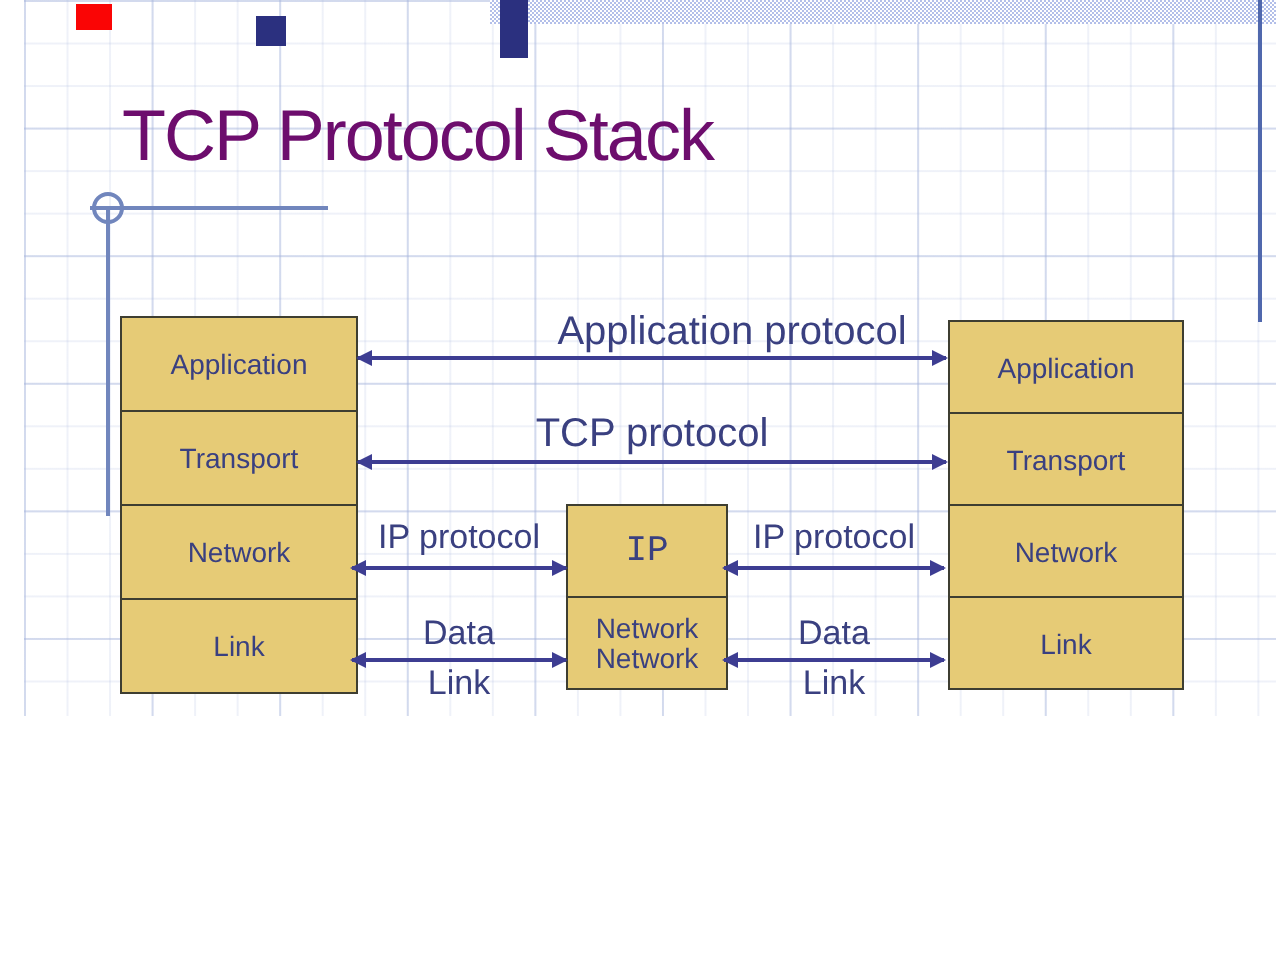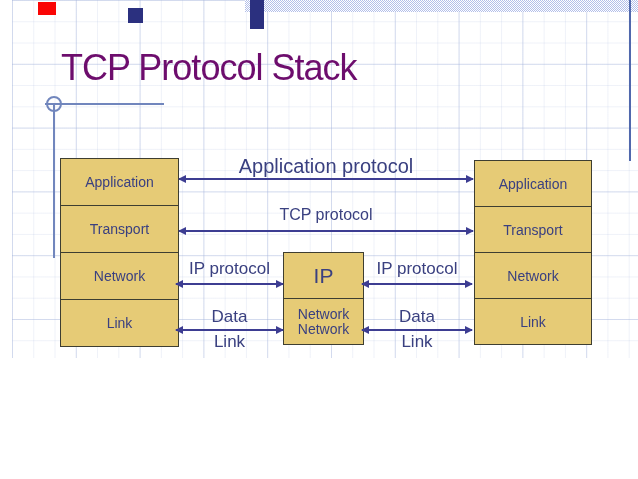--- a/index.html
+++ b/index.html
@@ -41,40 +41,40 @@
     display:flex;align-items:center;justify-content:center;
     font-size:14px;color:var(--box-text,#3a4080);
     border-bottom:1.6px solid var(--box-border,#3e3e31);
   }
   .cell:last-child{border-bottom:none;}
   #left-stack{left:48px;top:158px;width:117px;}
   #left-stack .cell{height:46px;}
   #right-stack{left:462px;top:160px;width:116px;}
   #right-stack .cell{height:45px;}
   #center-box{left:271px;top:252px;width:79px;}
-  #center-box .cell-ip{height:45px;font-size:21px;}
+  #center-box .cell-ip{height:45px;font-size:18px;font-family:Liberation Mono, monospace;}
   #center-box .cell-na{height:45px;font-size:14px;line-height:15px;flex-direction:column;text-align:center;}
   
   .arrow{position:absolute;height:2px;background:var(--arrow,#3d3d92);}
   .arrow::before,.arrow::after{
     content:"";position:absolute;top:-3px;width:0;height:0;
     border-top:4px solid transparent;border-bottom:4px solid transparent;
   }
   .arrow::before{left:-1px;border-right:8px solid var(--arrow,#3d3d92);}
   .arrow::after{right:-1px;border-left:8px solid var(--arrow,#3d3d92);}
   #arrow-app{left:167px;top:178px;width:294px;}
   #arrow-tcp{left:167px;top:230px;width:294px;}
   #arrow-ip-left{left:164px;top:283px;width:107px;}
   #arrow-ip-right{left:350px;top:283px;width:110px;}
   #arrow-dl-left{left:164px;top:329px;width:107px;}
   #arrow-dl-right{left:350px;top:329px;width:110px;}
   
   .alabel{position:absolute;text-align:center;color:var(--box-text,#3a3f8a);white-space:nowrap;}
-  #lbl-app{left:167px;width:294px;top:155px;font-size:20px;}
-  #lbl-tcp{left:167px;width:294px;top:206px;font-size:16px;}
+  #lbl-app{left:167px;width:294px;top:155px;font-size:20px;padding-left:40px;}
+  #lbl-tcp{left:167px;width:294px;top:206px;font-size:20px;}
   #lbl-ip-left{left:164px;width:107px;top:259px;font-size:17px;}
   #lbl-ip-right{left:350px;width:110px;top:259px;font-size:17px;}
   #lbl-data-left{left:164px;width:107px;top:307px;font-size:17px;}
   #lbl-link-left{left:164px;width:107px;top:332px;font-size:17px;}
   #lbl-data-right{left:350px;width:110px;top:307px;font-size:17px;}
   #lbl-link-right{left:350px;width:110px;top:332px;font-size:17px;}
 </style>
 </head>
 <body>
 

